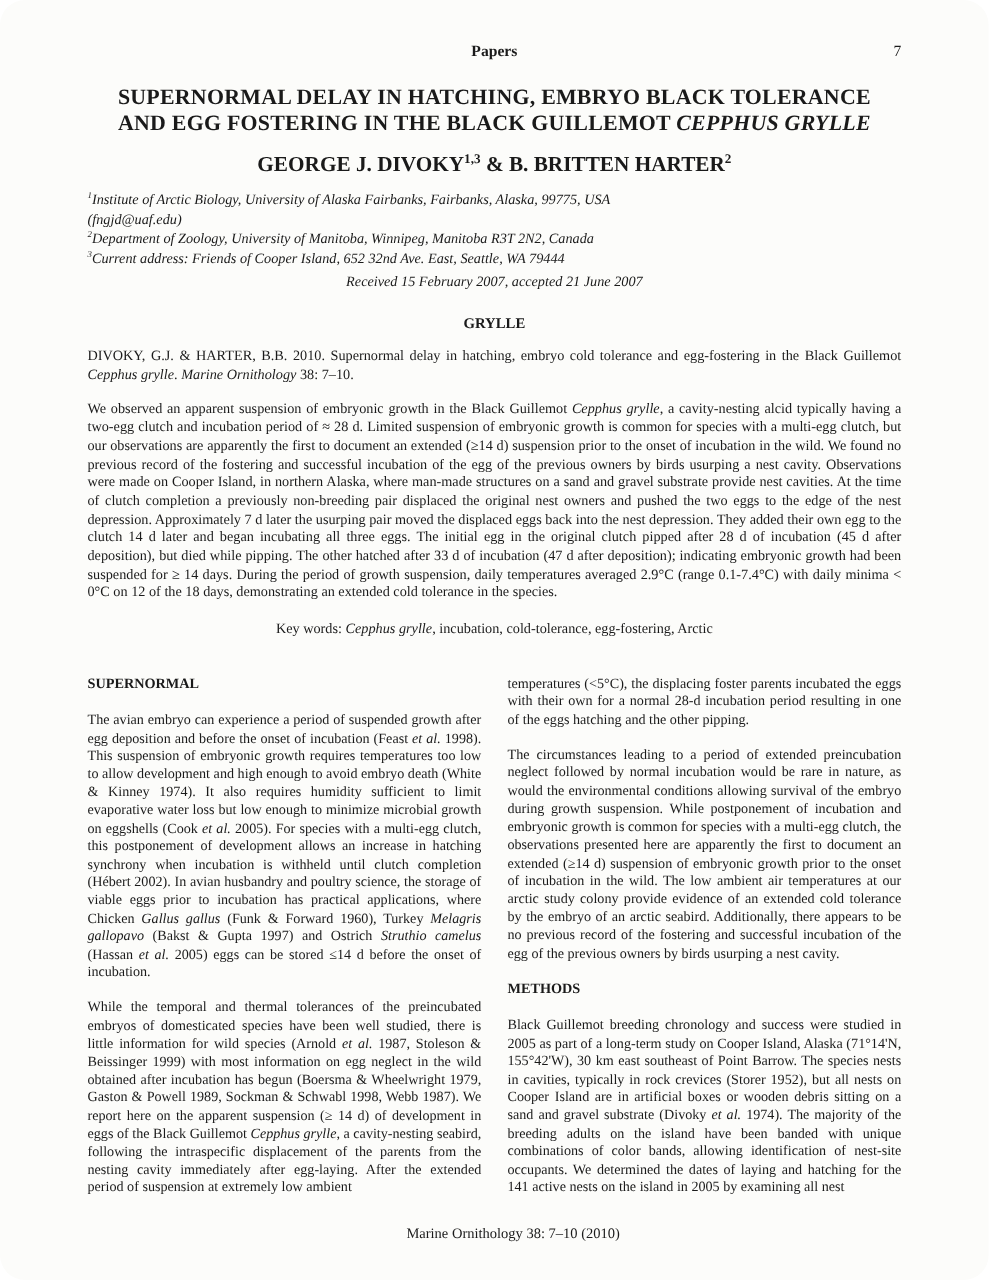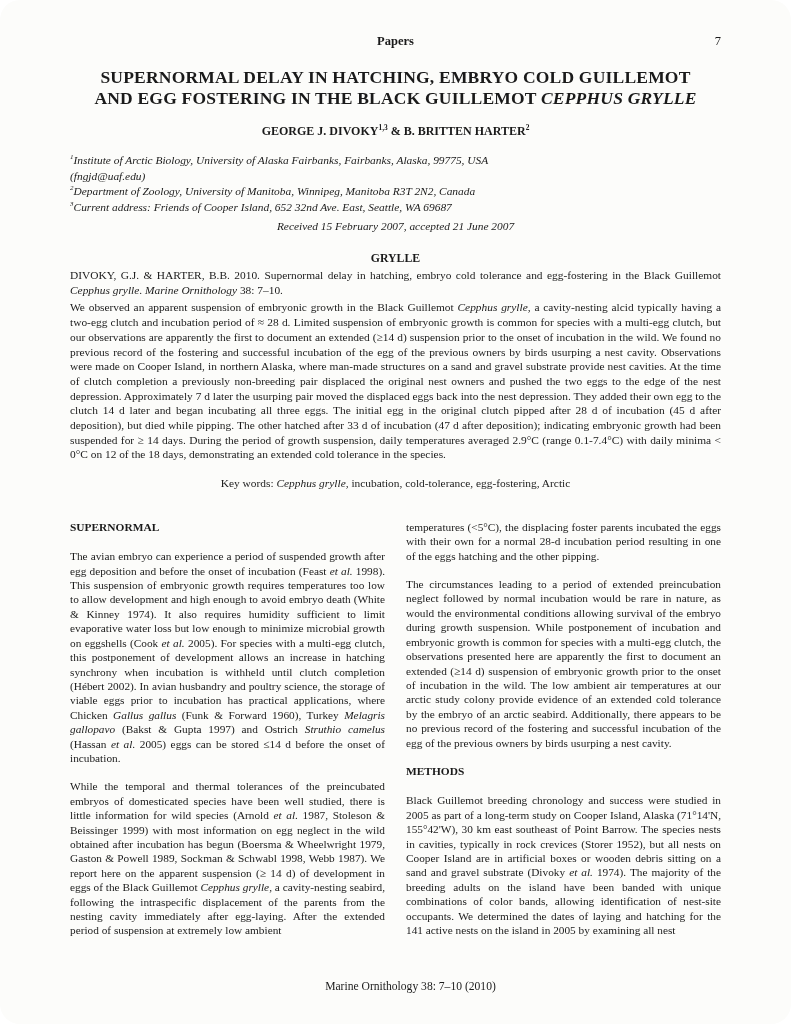--- a/index.html
+++ b/index.html
@@ -32,21 +32,21 @@
     text-align: center;
     font-size: 17.5px;
     line-height: 21px;
     font-weight: bold;
     letter-spacing: 0.2px;
   }
   .authors-line {
     margin-top: 16px;
     text-align: center;
     font-weight: bold;
-    font-size: 12px;
+    font-size: 17px;
     line-height: 13px;
   }
   sup { font-size: 0.62em; line-height: 0; }
   .affiliations {
     margin-top: 15px;
     text-align: left;
     font-style: italic;
     font-size: 11.4px;
     line-height: 15.5px;
   }
@@ -58,21 +58,21 @@
     line-height: 14px;
   }
   .summary-heading {
     margin: 19px 0 0 0;
     text-align: center;
     font-size: 11.8px;
     line-height: 13px;
     font-weight: bold;
   }
   .full-para {
-    margin: 3px 0 0 0;
+    margin: 13px 0 0 0;
     font-size: 11.4px;
     line-height: 14.7px;
     text-align: justify;
   }
   .keywords { margin-top: 14px; text-align: center; }
   .columns {
     display: flex;
     gap: 21px;
     margin-top: 29px;
   }
@@ -100,29 +100,29 @@
 </head>
 <body>
 
 <div class="page">
 
   <div class="running-header">
     <span class="running-head-label">Papers</span>
     <span class="page-number">7</span>
   </div>
 
-  <h1 class="article-title"><span>SUPERNORMAL DELAY IN HATCHING, EMBRYO COLD GUILLEMOT</span><br><span>AND EGG FOSTERING IN THE BLACK GUILLEMOT </span><span style="font-style: italic;">CEPPHUS GRYLLE</span></h1>
+  <h1 class="article-title"><span>SUPERNORMAL DELAY IN HATCHING, EMBRYO BLACK TOLERANCE</span><br><span>AND EGG FOSTERING IN THE BLACK GUILLEMOT </span><span style="font-style: italic;">CEPPHUS GRYLLE</span></h1>
 
   <div class="authors-line"><span>GEORGE J. DIVOKY</span><sup>1,3</sup><span> &amp; B. BRITTEN HARTER</span><sup>2</sup></div>
 
   <div class="affiliations">
     <div><sup>1</sup><span>Institute of Arctic Biology, University of Alaska Fairbanks, Fairbanks, Alaska, 99775, USA</span></div>
     <div><span>(fngjd@uaf.edu)</span></div>
     <div><sup>2</sup><span>Department of Zoology, University of Manitoba, Winnipeg, Manitoba R3T 2N2, Canada</span></div>
-    <div><sup>3</sup><span>Current address: Friends of Cooper Island, 652 32nd Ave. East, Seattle, WA 69687</span></div>
+    <div><sup>3</sup><span>Current address: Friends of Cooper Island, 652 32nd Ave. East, Seattle, WA 79444</span></div>
   </div>
 
   <div class="received-line">Received 15 February 2007, accepted 21 June 2007</div>
 
   <h2 class="summary-heading">GRYLLE</h2>
 
   <p class="full-para"><span>DIVOKY, G.J. &amp; HARTER, B.B. 2010. Supernormal delay in hatching, embryo cold tolerance and egg-fostering in the Black Guillemot </span><span style="font-style: italic;">Cepphus grylle</span><span>. </span><span style="font-style: italic;">Marine Ornithology</span><span> 38: 7–10.</span></p>
 
   <p class="full-para"><span>We observed an apparent suspension of embryonic growth in the Black Guillemot </span><span style="font-style: italic;">Cepphus grylle</span><span>, a cavity-nesting alcid typically having a two-egg clutch and incubation period of ≈ 28 d. Limited suspension of embryonic growth is common for species with a multi-egg clutch, but our observations are apparently the first to document an extended (≥14 d) suspension prior to the onset of incubation in the wild. We found no previous record of the fostering and successful incubation of the egg of the previous owners by birds usurping a nest cavity. Observations were made on Cooper Island, in northern Alaska, where man-made structures on a sand and gravel substrate provide nest cavities. At the time of clutch completion a previously non-breeding pair displaced the original nest owners and pushed the two eggs to the edge of the nest depression. Approximately 7 d later the usurping pair moved the displaced eggs back into the nest depression. They added their own egg to the clutch 14 d later and began incubating all three eggs. The initial egg in the original clutch pipped after 28 d of incubation (45 d after deposition), but died while pipping. The other hatched after 33 d of incubation (47 d after deposition); indicating embryonic growth had been suspended for ≥ 14 days. During the period of growth suspension, daily temperatures averaged 2.9°C (range 0.1-7.4°C) with daily minima &lt; 0°C on 12 of the 18 days, demonstrating an extended cold tolerance in the species.</span></p>
 

